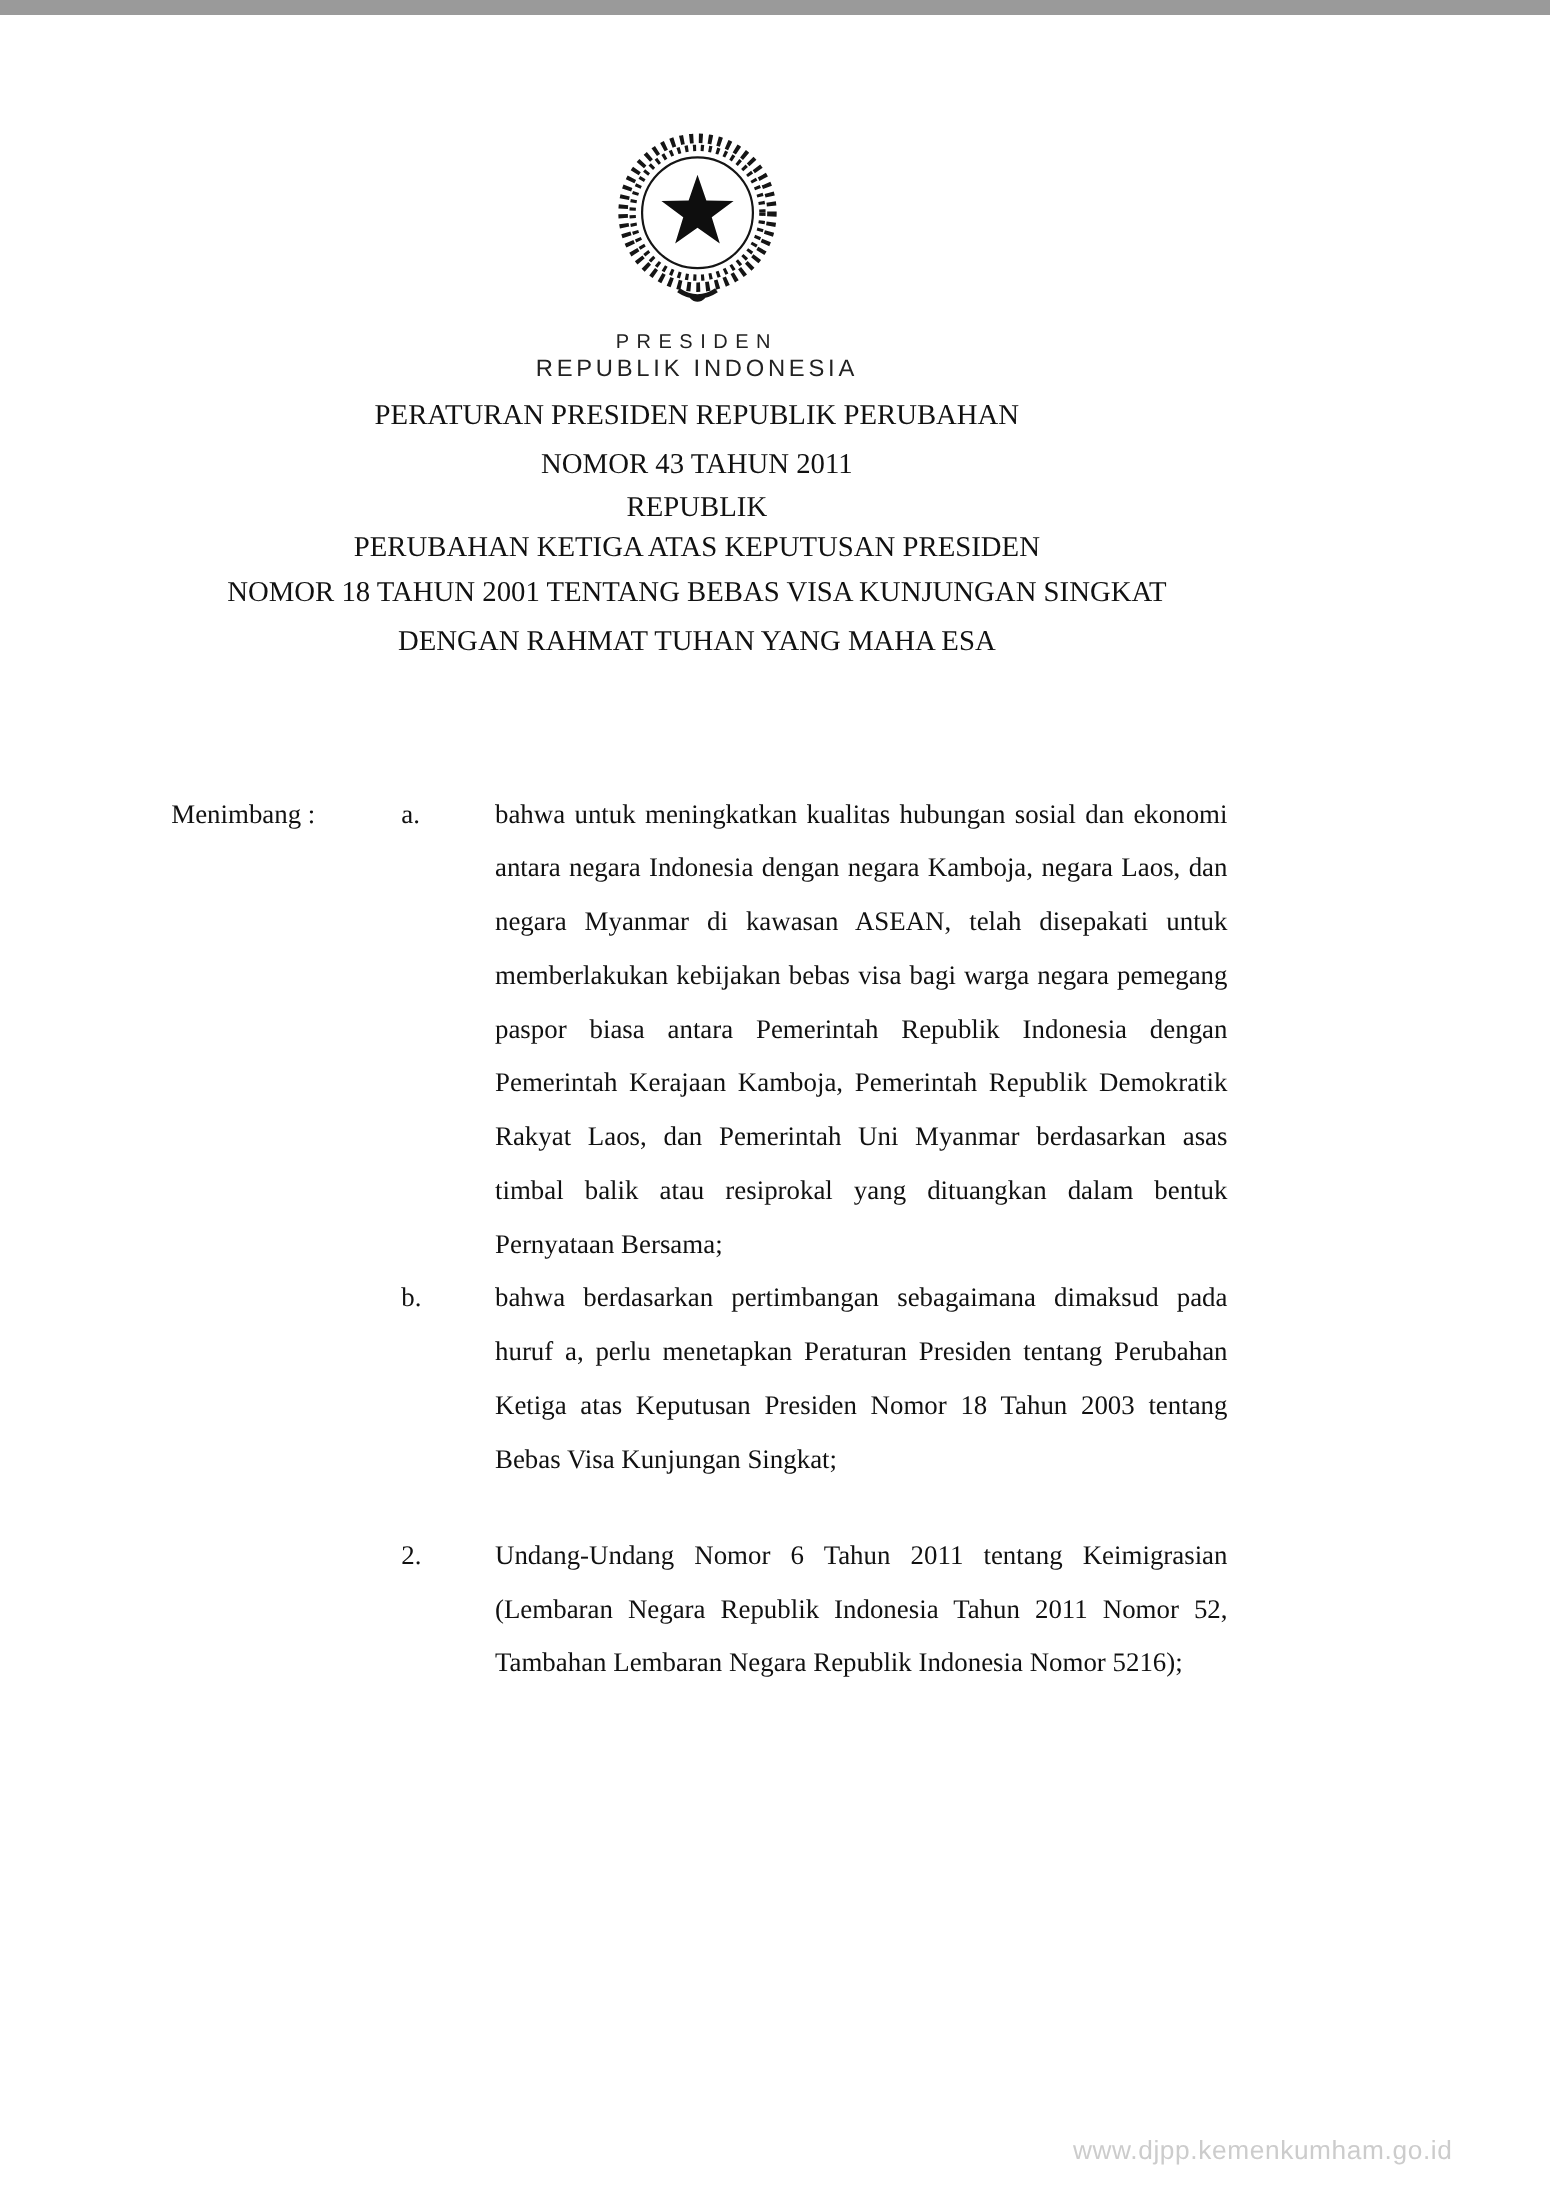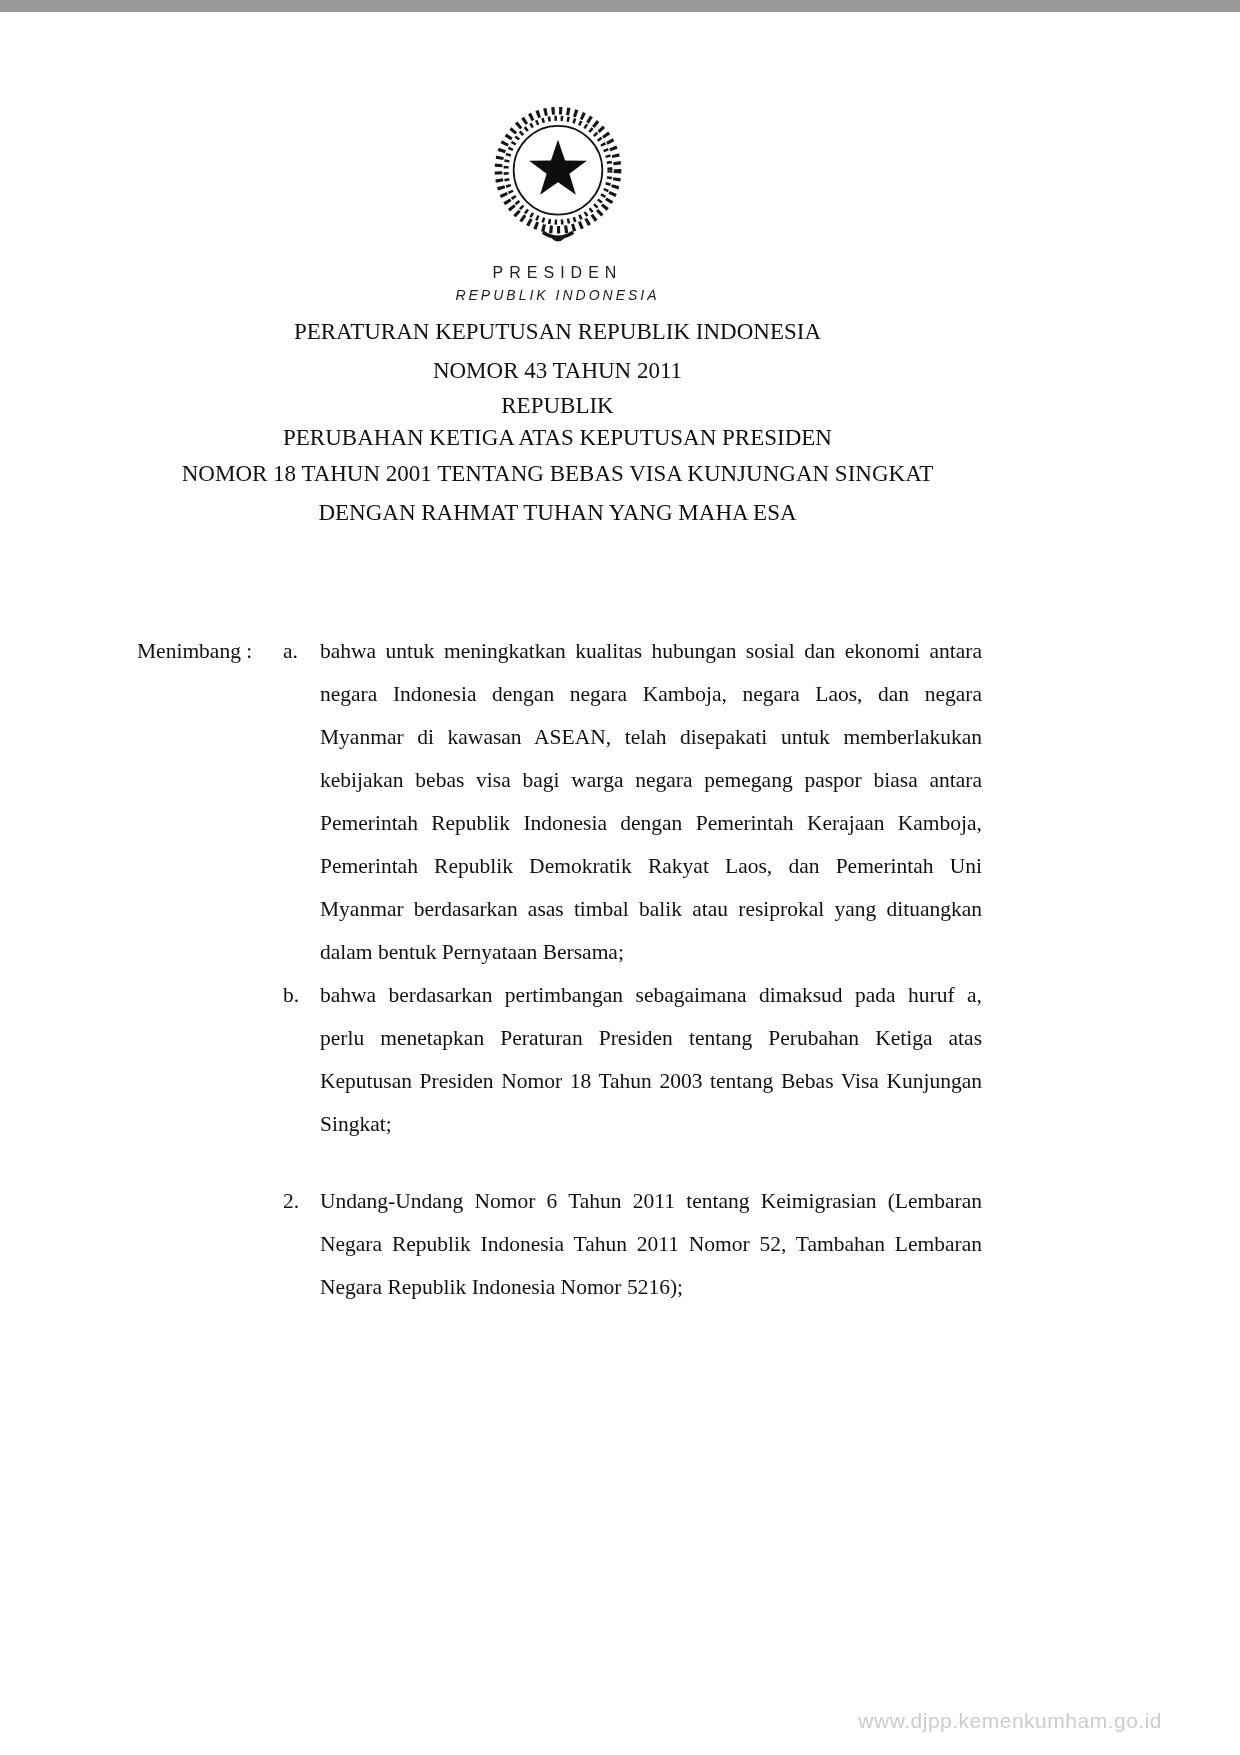--- a/index.html
+++ b/index.html
@@ -28,24 +28,23 @@
     margin-top: 8px;
     font-family: "Liberation Sans", sans-serif;
     color: #222;
   }
   .seal-caption .cap1 {
     font-size: 16px;
     letter-spacing: 6px;
     line-height: 22px;
   }
   .seal-caption .cap2 {
-    font-size: 14px;
+    font-size: 19px;
     letter-spacing: 3px;
     line-height: 22px;
-    font-style: italic;
   }
 
   
   .title-block {
     position: absolute;
     top: 300px;
     left: 0;
     width: 1115px;
     text-align: center;
     font-size: 23px;
@@ -59,20 +58,21 @@
     position: absolute;
     top: 618px;
     left: 137px;
     width: 845px;
     font-size: 21.5px;
   }
   .clause-row {
     display: grid;
     grid-template-columns: 146px 37px 1fr;
     align-items: start;
+    gap: 38px;
   }
   .clause-label {
     line-height: 43px;
     white-space: nowrap;
   }
   .item-marker { line-height: 43px; }
   .item-text {
     line-height: 43px;
     text-align: justify;
     text-justify: inter-word;
@@ -109,21 +109,21 @@
         <path d="M56 110 q4 4 8 0" stroke="#151515" stroke-width="2.4" fill="none"></path>
       </svg>
     </span>
     <div class="seal-caption">
       <div class="cap1">PRESIDEN</div>
       <div class="cap2">REPUBLIK INDONESIA</div>
     </div>
   </div>
 
   <div class="title-block">
-    <div class="tline">PERATURAN KEPUTUSAN REPUBLIK INDONESIA</div>
+    <div class="tline">PERATURAN PRESIDEN REPUBLIK PERUBAHAN</div>
     <div class="tline">NOMOR 43 TAHUN 2011</div>
     <div class="tline tight">REPUBLIK</div>
     <div class="tline tight">PERUBAHAN KETIGA ATAS KEPUTUSAN PRESIDEN</div>
     <div class="tline">NOMOR 18 TAHUN 2001 TENTANG BEBAS VISA KUNJUNGAN SINGKAT</div>
     <div class="tline">DENGAN RAHMAT TUHAN YANG MAHA ESA</div>
   </div>
 
   <div class="clauses">
 
     <div class="clause-row">

